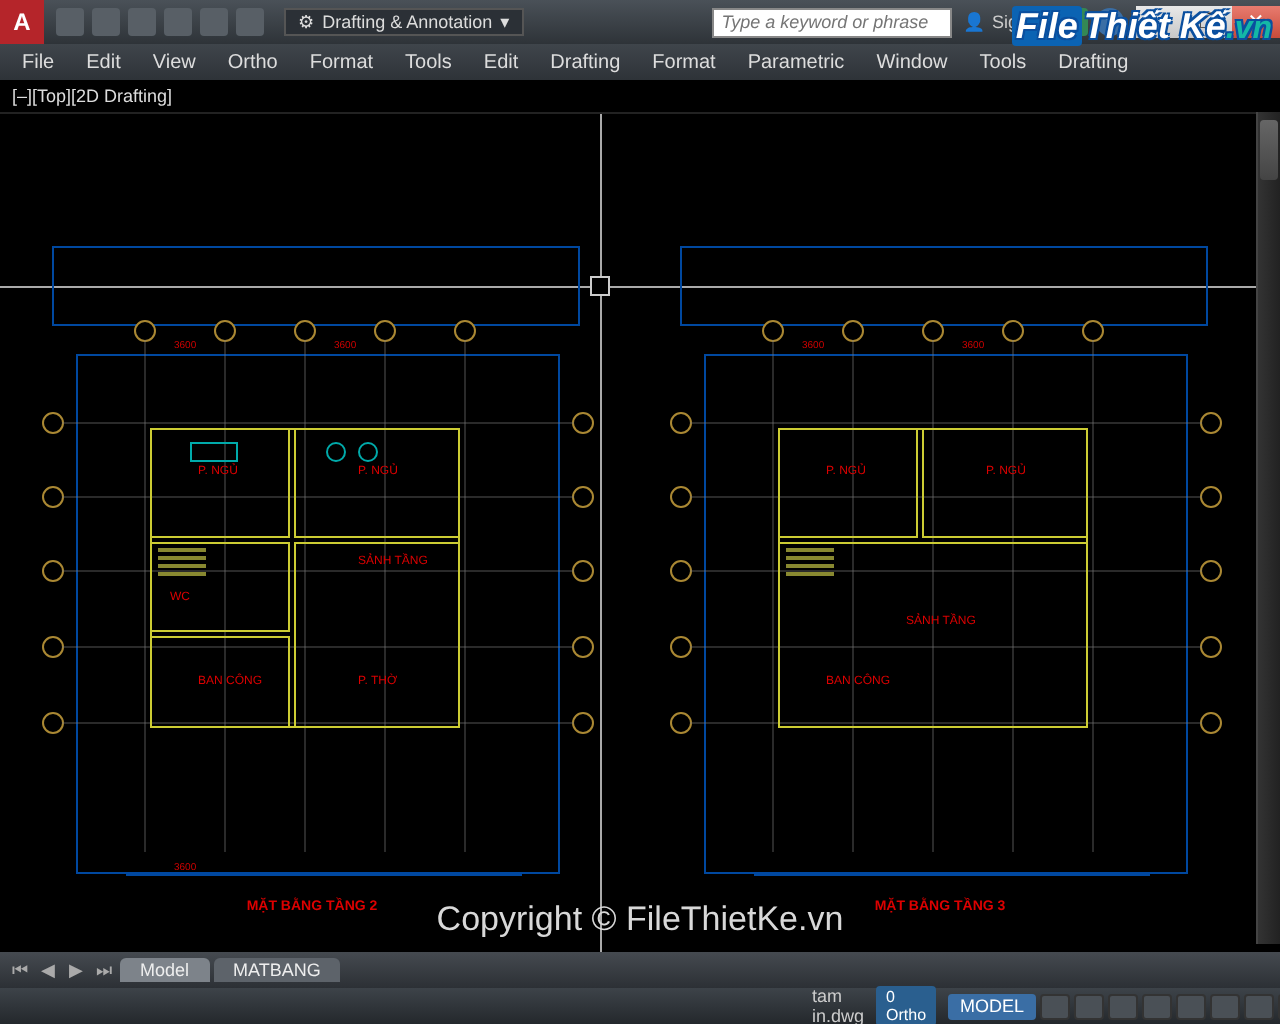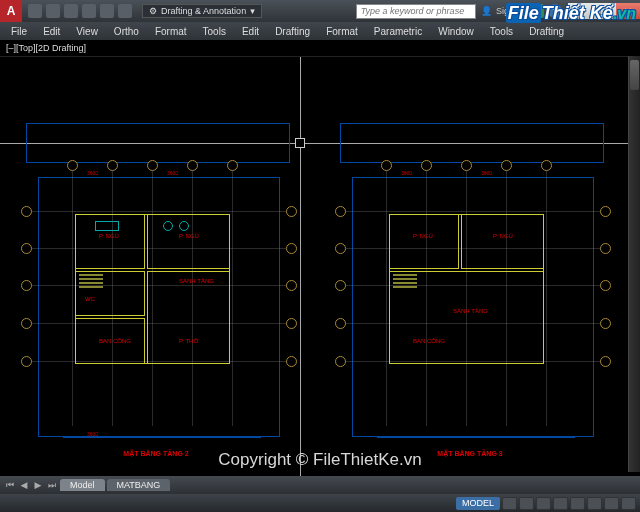--- a/index.html
+++ b/index.html
@@ -252,20 +252,24 @@
 <div class="layout-tabs">
   <div class="lt-arrow">⏮</div>
   <div class="lt-arrow">◀</div>
   <div class="lt-arrow">▶</div>
   <div class="lt-arrow">⏭</div>
   <div class="lt-tab active">Model</div>
   <div class="lt-tab">MATBANG</div>
 </div>
 
 <div class="statusbar">
+  <div class="status-left">
+    <span style="margin-left:400px;">tam in.dwg</span>
+    <span class="status-ortho">0 Ortho</span>
+  </div>
   <div class="status-icons">
     <span class="model-badge">MODEL</span>
     <div class="status-btn"></div>
     <div class="status-btn"></div>
     <div class="status-btn"></div>
     <div class="status-btn"></div>
     <div class="status-btn"></div>
     <div class="status-btn"></div>
     <div class="status-btn"></div>
     <div class="status-btn"></div>

